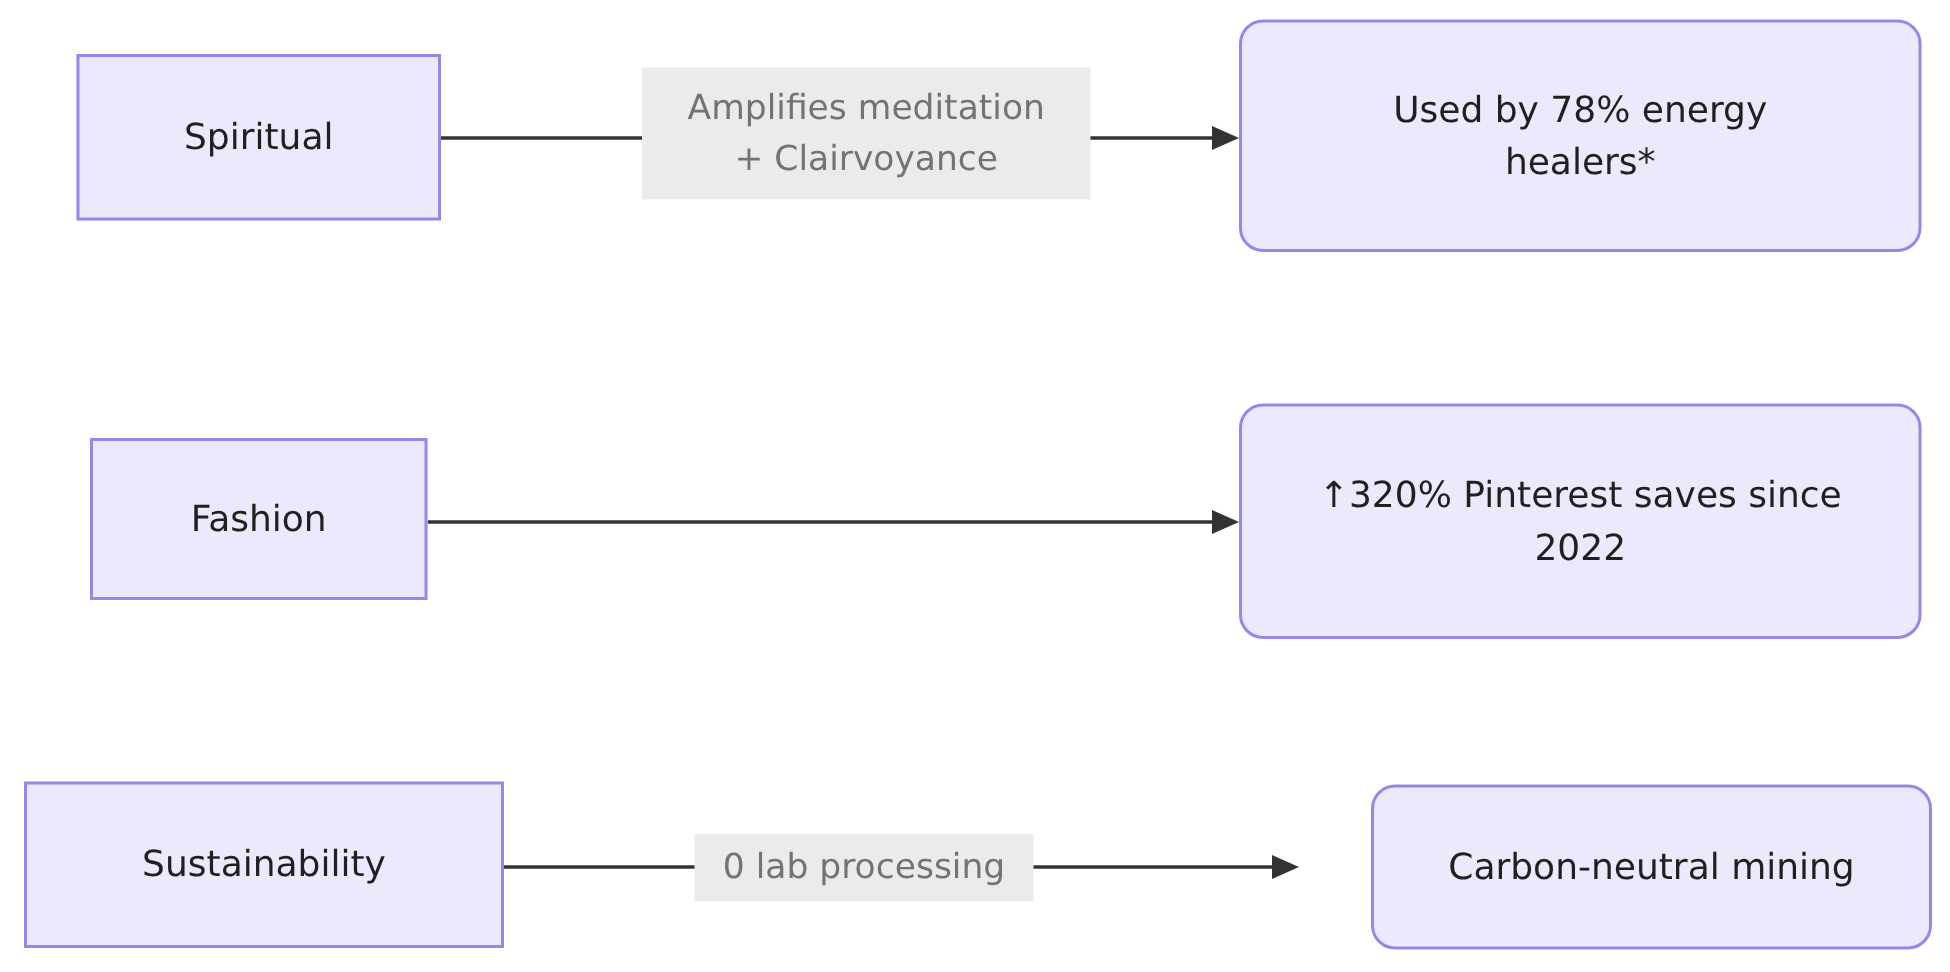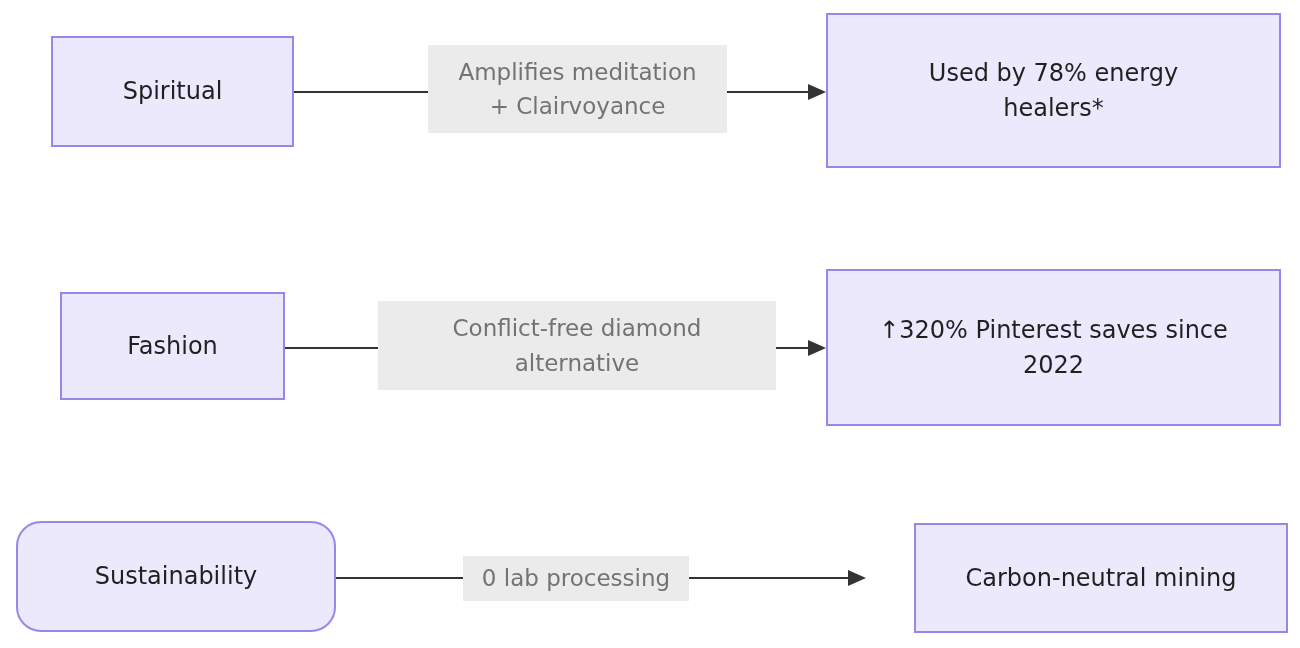--- a/index.html
+++ b/index.html
@@ -30,21 +30,21 @@
     align-items: center;
     justify-content: center;
     text-align: center;
     line-height: 1.45;
     font-size: 24px;
     font-family: "DejaVu Sans", sans-serif;
     padding: 4px 10px;
     white-space: pre-line;
   }
   .node.square { border-radius: 0; }
-  .node.rounded { border-radius: 0; }
+  .node.rounded { border-radius: 16px; }
 
   .edge-svg {
     position: absolute;
     left: 0;
     top: 0;
     width: 1300px;
     height: 648px;
     overflow: visible;
     pointer-events: none;
   }
@@ -94,25 +94,23 @@
   <div class="node square" style="left:51px; top:36px; width:243px; height:111px;">Spiritual</div>
 
   <div class="edge-label" style="left:428px; top:45px; width:299px; height:88px;">Amplifies meditation
 + Clairvoyance</div>
 
   <div class="node rounded" style="left:826px; top:13px; width:455px; height:155px;">Used by 78% energy
 healers*</div>
 
   <div class="node square" style="left:60px; top:292px; width:225px; height:108px;">Fashion</div>
 
-  <div class="edge-label" style="left:378px; top:301px; width:398px; height:89px;">Conflict-free diamond
-alternative</div>
 
   <div class="node rounded" style="left:826px; top:269px; width:455px; height:157px;">↑320% Pinterest saves since
 2022</div>
 
-  <div class="node square" style="left:16px; top:521px; width:320px; height:111px;border-radius:25px;">Sustainability</div>
+  <div class="node square" style="left:16px; top:521px; width:320px; height:111px;">Sustainability</div>
 
   <div class="edge-label" style="left:463px; top:556px; width:226px; height:45px;">0 lab processing</div>
 
   <div class="node rounded" style="left:866px; top:523px; width:374px; height:110px;margin-left:48px;">Carbon-neutral mining</div>
 
 </div>
 
 </body></html>

